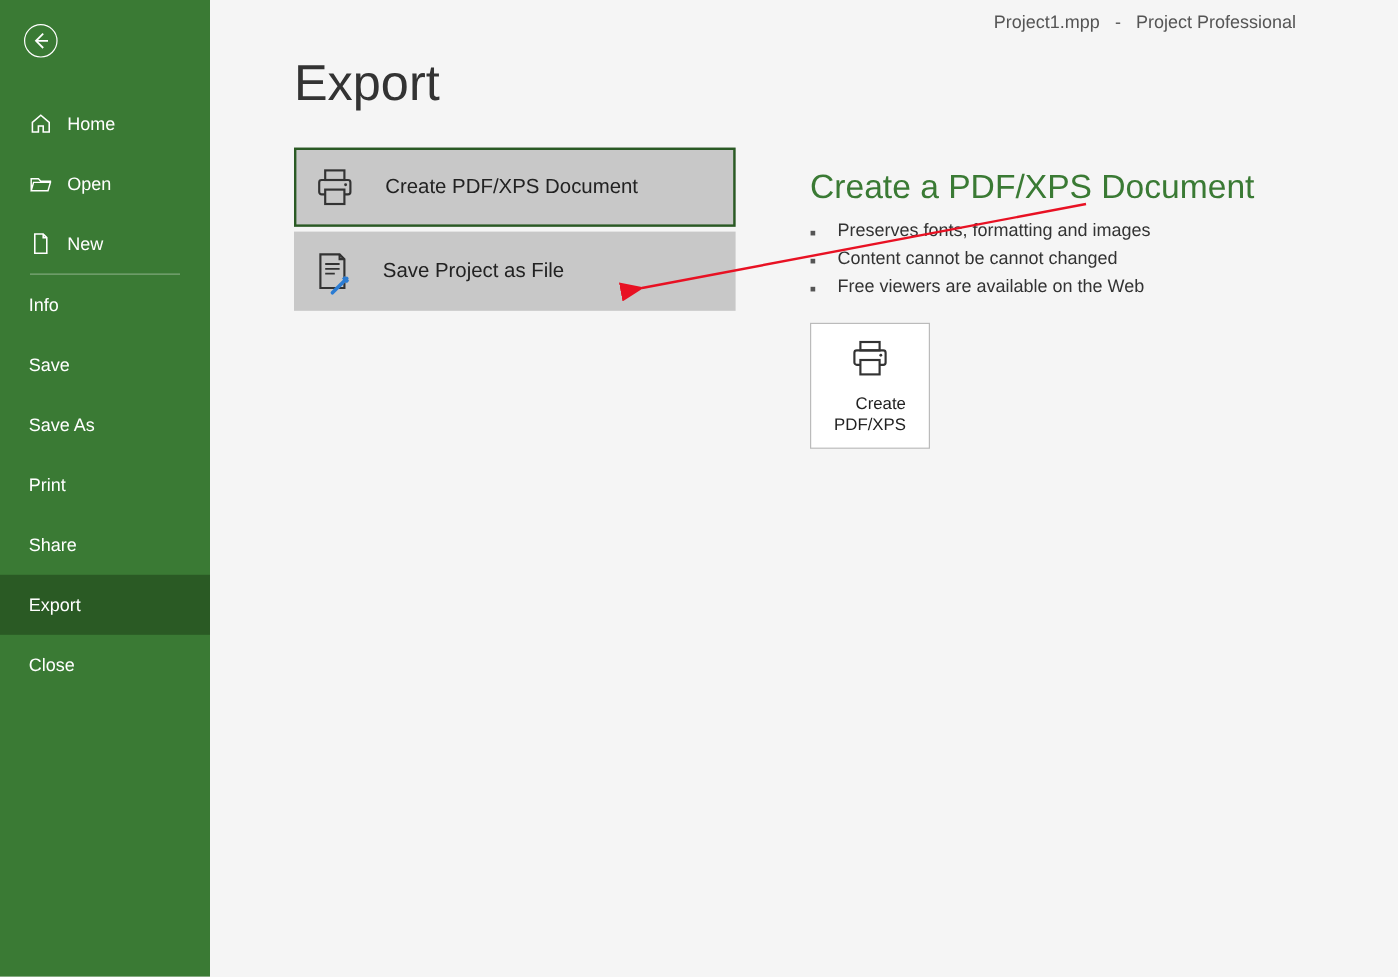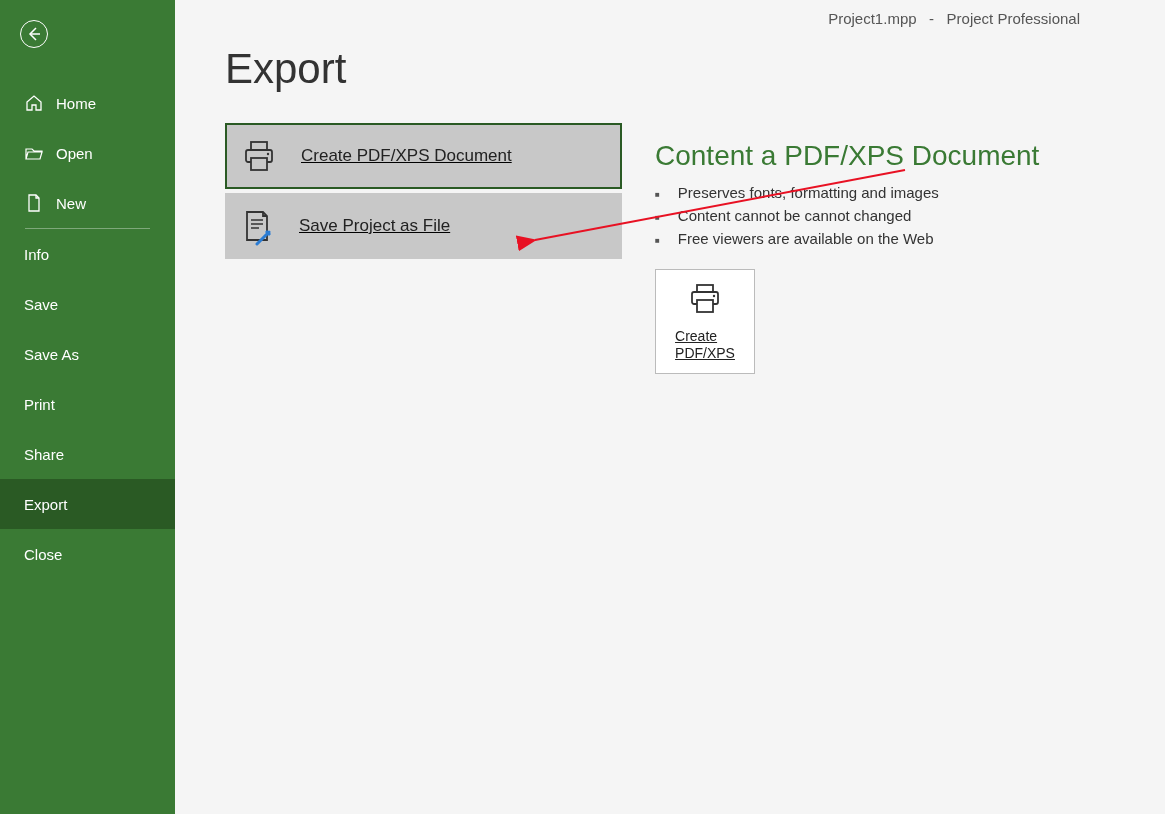--- a/index.html
+++ b/index.html
@@ -6,36 +6,36 @@
   html, body { width: 1165px; height: 814px; font-family: "Segoe UI", Arial, sans-serif; background: #f5f5f5; overflow: hidden; }
   .app { display: flex; width: 100%; height: 100%; }
   .sidebar { width: 175px; background: #3a7a34; color: #fff; display: flex; flex-direction: column; padding-top: 20px; }
   .back-btn { width: 28px; height: 28px; border: 1.5px solid #fff; border-radius: 50%; display: flex; align-items: center; justify-content: center; margin-left: 20px; margin-bottom: 30px; cursor: pointer; }
   .nav-section { display: flex; flex-direction: column; justify-content: space-between; }
   .nav-item { display: flex; align-items: center; height: 50px; padding-left: 24px; color: #fff; font-size: 15px; cursor: pointer; gap: 12px; }
   .nav-item.icon-item .nav-icon { width: 20px; height: 20px; display: flex; align-items: center; justify-content: center; }
   .nav-item.sub { }
   .nav-item.active { background: #2a5a24; }
   .divider { border: none; border-top: 1px solid rgba(255,255,255,0.35); margin: 0 25px 0 25px; }
-  .main { flex: 1; display: flex; background: #f5f5f5; position: relative; }
+  .main { flex: 1; display: flex; background: #f5f5f5; position: relative; padding-left: 20px; }
   .title-bar { position: absolute; top: 10px; right: 85px; font-size: 15px; color: #555; }
   .left-col { width: 435px; padding: 45px 0 0 50px; }
   .right-col { flex: 1; padding: 140px 40px 0 45px; }
   .page-title { font-size: 42px; font-weight: 300; color: #333; margin-bottom: 30px; }
-  .option-tile { width: 397px; height: 66px; background: #c8c8c8; display: flex; align-items: center; padding-left: 10px; gap: 20px; cursor: pointer; margin-bottom: 4px; text-decoration: underline; }
+  .option-tile { width: 368px; height: 66px; background: #c8c8c8; display: flex; align-items: center; padding-left: 10px; gap: 20px; cursor: pointer; margin-bottom: 4px; }
   .option-tile.selected { border: 2px solid #2a5a24; }
   .option-tile .tile-icon { width: 44px; height: 44px; display: flex; align-items: center; justify-content: center; }
   .option-tile .tile-label { font-size: 17px; color: #222; }
   .detail-title { font-size: 28px; font-weight: 400; color: #3a7a34; margin-bottom: 12px; }
   .detail-list { list-style: none; }
   .detail-list li { display: flex; align-items: flex-start; font-size: 15px; color: #333; margin-bottom: 6px; gap: 18px; }
   .detail-list li::before { content: "■"; font-size: 8px; color: #555; margin-top: 6px; }
   .action-btn { width: 100px; height: 105px; border: 1px solid #bbb; background: #fff; display: flex; flex-direction: column; align-items: center; justify-content: center; gap: 10px; margin-top: 22px; cursor: pointer; }
   .action-btn .btn-icon { width: 40px; height: 36px; }
-  .action-btn .btn-label { font-size: 14px; color: #222; text-align: left; line-height: 1.2; white-space: pre-line; text-decoration: underline; }
+  .action-btn .btn-label { font-size: 14px; color: #222; text-align: right; line-height: 1.2; white-space: pre-line; }
   .arrow-overlay { position: absolute; pointer-events: none; }
 </style>
 </head>
 <body>
 
 <div class="app">
   <div class="sidebar">
     <div class="back-btn">
       <svg width="16" height="16" viewBox="0 0 16 16">
           <path d="M10 2 L4 8 L10 14" stroke="#fff" stroke-width="1.5" fill="none"></path>
@@ -125,21 +125,21 @@
             <line x1="14" y1="22" x2="22" y2="22" stroke="#333" stroke-width="1.5"></line>
             <path d="M20 38 L32 26" stroke="#2b7cd3" stroke-width="3" stroke-linecap="round"></path>
             <path d="M30 24 L34 28 L32 30 L28 26 Z" fill="#2b7cd3"></path>
           </svg>
         </span>
         <span class="tile-label">Save Project as File</span>
       </div>
     </div>
 
     <div class="right-col">
-      <h2 class="detail-title">Content a PDF/XPS Document</h2>
+      <h2 class="detail-title">Create a PDF/XPS Document</h2>
       <ul class="detail-list">
         <li>
             <span>Preserves fonts, formatting and images</span>
           </li>
         <li>
             <span>Content cannot be cannot changed</span>
           </li>
         <li>
             <span>Free viewers are available on the Web</span>
           </li>

